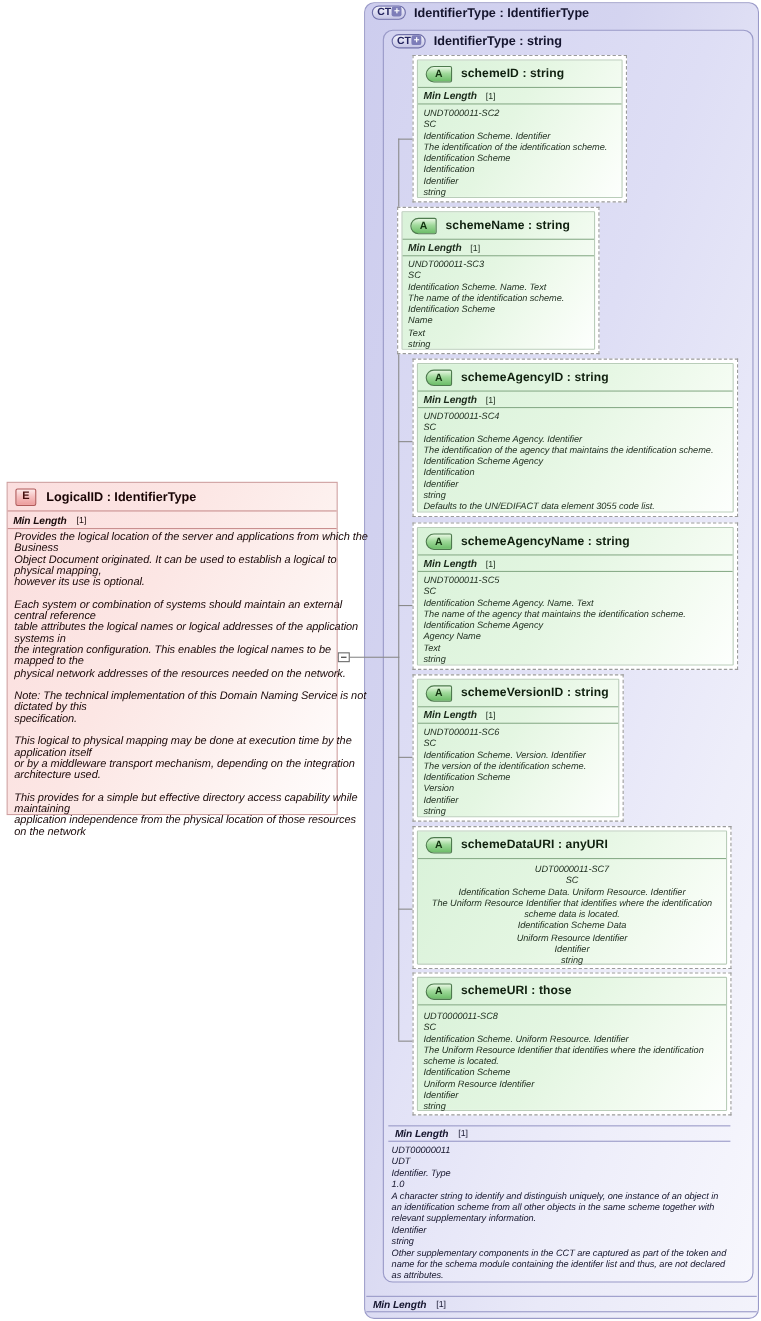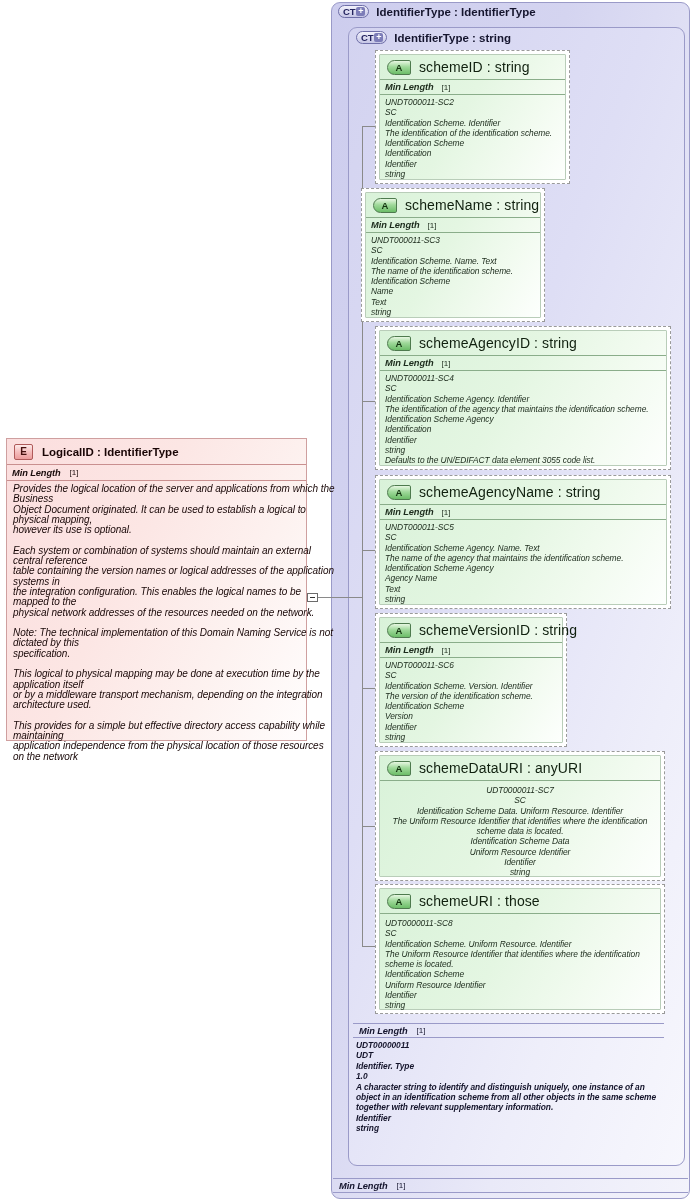--- a/index.html
+++ b/index.html
@@ -71,21 +71,21 @@
   .a-icon{
     width:24px;height:15px;
     border:1px solid #4e7a4e;
     border-radius:8px 2px 2px 8px;
     background:linear-gradient(180deg,#e7f7e2 0%,#9fd99a 45%,#6cbd68 100%);
     font-size:9.5px;font-weight:bold;color:#12330f;
     display:flex;align-items:center;justify-content:center;
     box-sizing:border-box;
     flex:0 0 auto;
   }
-  .attr-title{font-size:14px;font-weight:normal;color:#10200f;white-space:nowrap;letter-spacing:.1px;}
+  .attr-title{font-size:11px;font-weight:bold;color:#10200f;white-space:nowrap;letter-spacing:.1px;}
 
   .facet-row{
     position:relative;height:14px;
     border-top:1px solid #8aad8a;
     border-bottom:1px solid #8aad8a;
     display:flex;align-items:center;padding-left:5px;gap:8px;
   }
   .facet-name{font-size:9.3px;font-style:italic;color:#1c2b1c;font-weight:bold;letter-spacing:-.1px;}
   .facet-val{font-size:8px;color:#1c2b1c;}
 
@@ -131,21 +131,21 @@
     border-top:1px solid #9a9ac8;border-bottom:1px solid #9a9ac8;
     display:flex;align-items:center;padding-left:6px;gap:9px;
     box-sizing:border-box;
   }
   .ct-facet .facet-name{color:#15152e;}
   .ct-facet .facet-val{color:#15152e;}
   .ct-doc{
     position:absolute;font-size:8.4px;line-height:10.4px;font-style:italic;color:#14142b;
     letter-spacing:-.05px;
   }
-  .ct-doc div{white-space:nowrap;font-weight:bold;}
+  .ct-doc div{white-space:nowrap;}
   .ct-doc div.wrap{white-space:normal;}
 
   
   .vline{position:absolute;width:1px;background:#8a8a8a;}
   .hline{position:absolute;height:1px;background:#8a8a8a;}
   .minusbox{
     position:absolute;width:11px;height:9px;border:1px solid #6b6b6b;background:#fff;
     box-sizing:border-box;
   }
   .minusbox::before{
@@ -182,20 +182,21 @@
   </div>
 
   <div class="ct-doc" style="left:356px;top:1040px;width:307px;">
     <div>UDT00000011</div>
     <div>UDT</div>
     <div>Identifier. Type</div>
     <div>1.0</div>
     <div class="wrap">A character string to identify and distinguish uniquely, one instance of an object in an identification scheme from all other objects in the same scheme together with relevant supplementary information.</div>
     <div>Identifier</div>
     <div>string</div>
+    <div class="wrap">Other supplementary components in the CCT are captured as part of the token and name for the schema module containing the identifer list and thus, are not declared as attributes.</div>
   </div>
 
   <div class="vline" style="left:362px;top:126px;height:820px;"></div>
 
   <div class="hline" style="left:362px;top:126px;width:16px;"></div>
   <div class="hline" style="left:362px;top:263px;width:16px;"></div>
   <div class="hline" style="left:362px;top:401px;width:16px;"></div>
   <div class="hline" style="left:362px;top:550px;width:16px;"></div>
   <div class="hline" style="left:362px;top:688px;width:16px;"></div>
   <div class="hline" style="left:362px;top:826px;width:16px;"></div>
@@ -215,21 +216,21 @@
     </div>
     <div class="el-doc">
       <div>Provides the logical location of the server and applications from which the</div>
       <div>Business</div>
       <div>Object Document originated. It can be used to establish a logical to</div>
       <div>physical mapping,</div>
       <div>however its use is optional.</div>
       <div>&nbsp;</div>
       <div>Each system or combination of systems should maintain an external</div>
       <div>central reference</div>
-      <div>table containing the version names or logical addresses of the application</div>
+      <div>table attributes the logical names or logical addresses of the application</div>
       <div>systems in</div>
       <div>the integration configuration. This enables the logical names to be</div>
       <div>mapped to the</div>
       <div>physical network addresses of the resources needed on the network.</div>
       <div>&nbsp;</div>
       <div>Note: The technical implementation of this Domain Naming Service is not</div>
       <div>dictated by this</div>
       <div>specification.</div>
       <div>&nbsp;</div>
       <div>This logical to physical mapping may be done at execution time by the</div>

